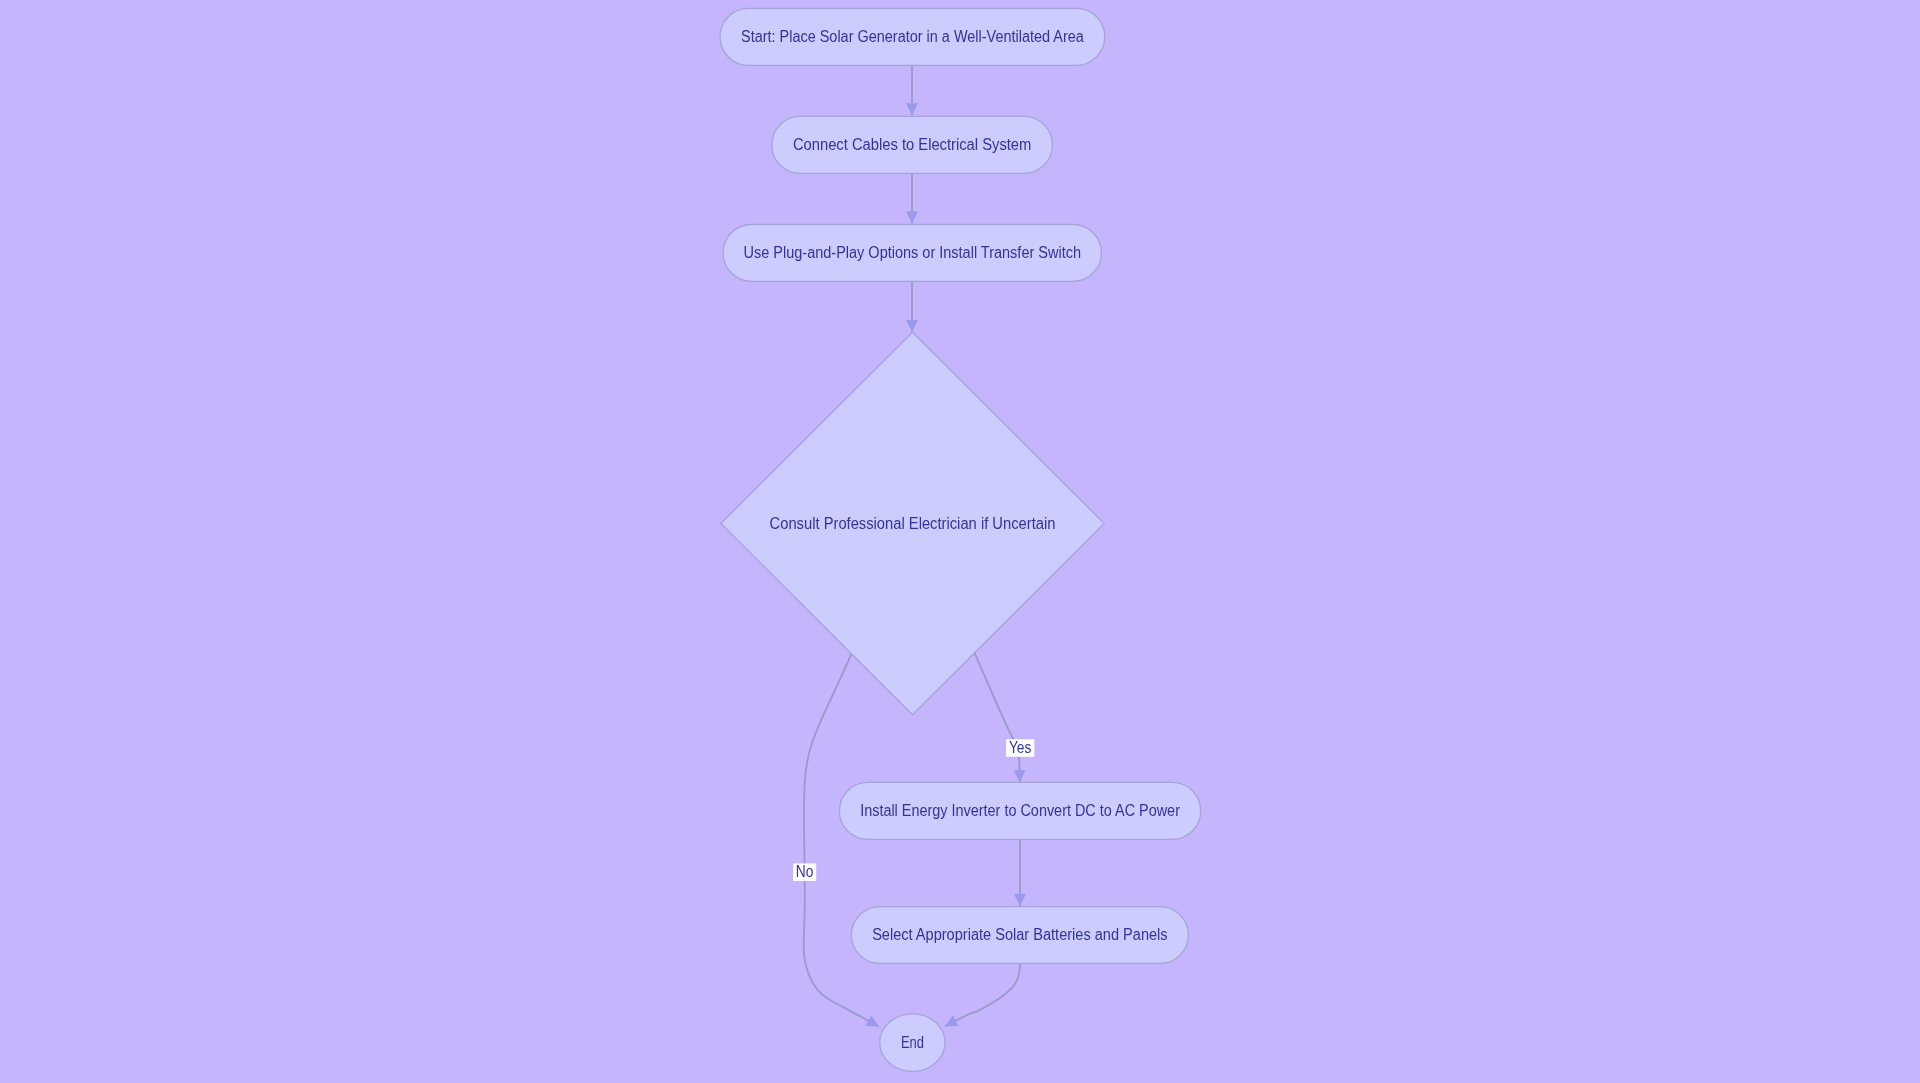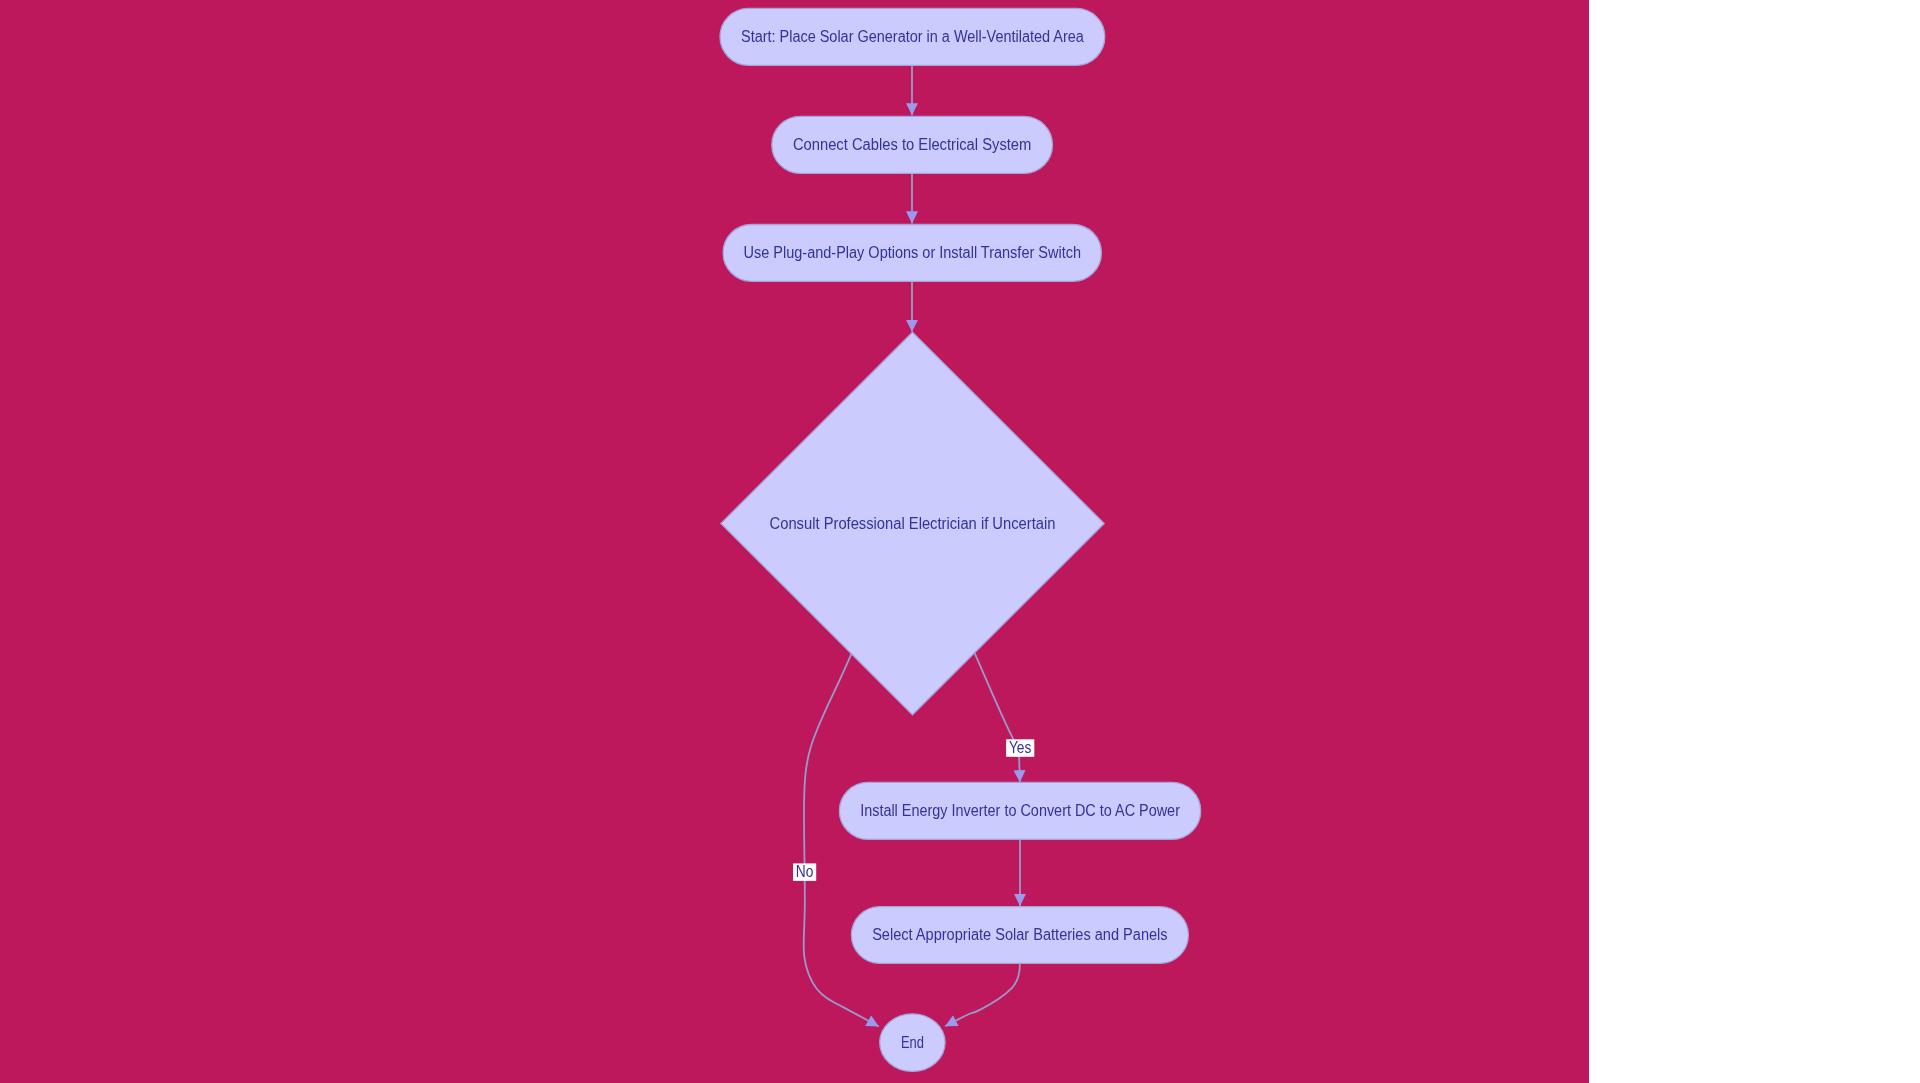--- a/index.html
+++ b/index.html
@@ -1,17 +1,17 @@
 <!DOCTYPE html>
 <html><head>
 <meta charset="utf-8">
 <title>Flowchart</title>
 <style>
   html,body{margin:0;padding:0;background:#ffffff;width:1920px;height:1083px;overflow:hidden;}
-  #chart{position:relative;width:1589px;height:1083px;background:#be185d;text-align:center;}
+  #chart{position:relative;width:1920px;height:1083px;background:#c4b5fd;text-align:center;}
   svg{display:block;shape-rendering:geometricPrecision;}
   text{-webkit-font-smoothing:antialiased;}
   .nodeShape{fill:#ccccff;stroke:#a5a5d9;stroke-width:1.3;}
   .edge{fill:none;stroke:#9999cc;stroke-width:1.8;}
   .labelBg{fill:#ffffff;}
   .nodeLabel{font-family:"Liberation Sans",sans-serif;font-size:16px;fill:#333399;
              text-anchor:middle;dominant-baseline:central;opacity:0.999;}
   .edgeLabel{font-family:"Liberation Sans",sans-serif;font-size:16px;fill:#333399;
              text-anchor:middle;dominant-baseline:central;opacity:0.999;}
   

